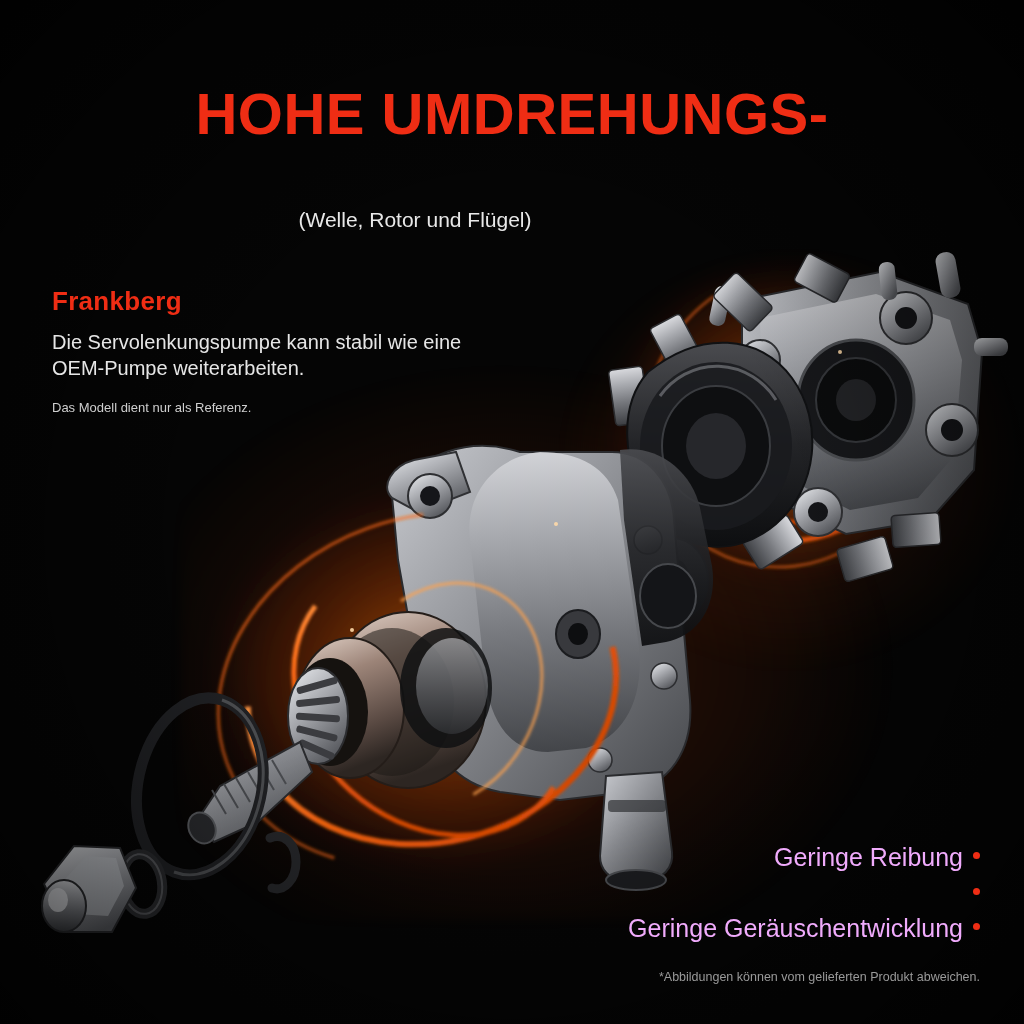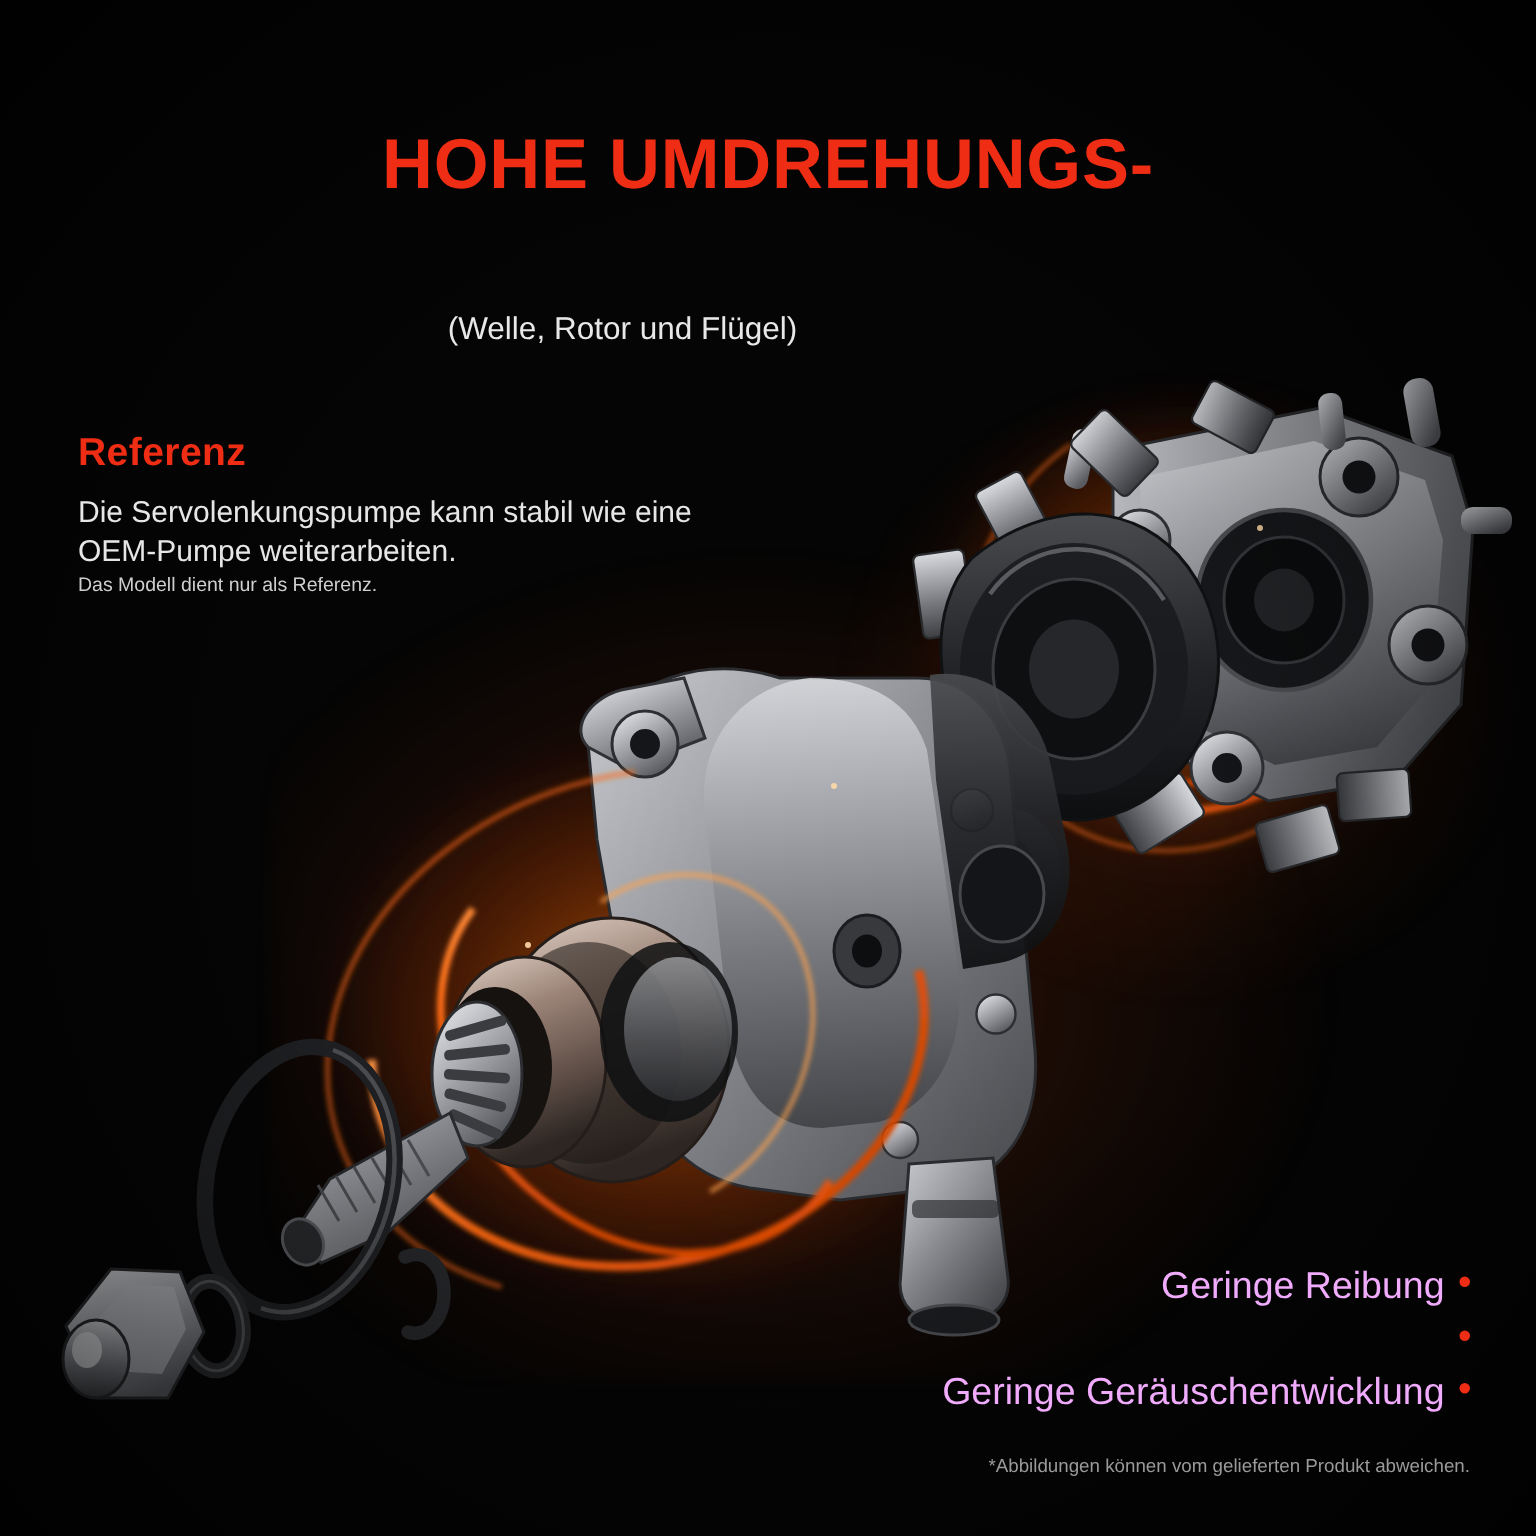--- a/index.html
+++ b/index.html
@@ -51,21 +51,21 @@
     top: 86px;
     left: 0;
     width: 1024px;
     text-align: center;
     line-height: 0.98;
     letter-spacing: 0.5px;
   }
   .headline .line {
     display: block;
     color: #ef2d14;
-    font-size: 47px;
+    font-size: 58px;
     font-weight: 700;
     text-transform: uppercase;
   }
   .headline .line2 { font-size: 56px; }
   .subhead {
     position: absolute;
     top: 208px;
     left: 0;
     width: 832px;
     text-align: center;
@@ -87,21 +87,21 @@
     color: #ef2d14;
     font-size: 26px;
     font-weight: 700;
     letter-spacing: 0.3px;
     margin: 0 0 12px 0;
   }
   .brand-desc {
     color: #e6e6e6;
     font-size: 20px;
     line-height: 1.32;
-    margin: 0 0 0 0;
+    margin: 0 0 18px 0;
     font-weight: 400;
   }
   .brand-note {
     color: #cfcfcf;
     font-size: 13px;
     font-weight: 400;
     margin: 0;
   }
 
   
@@ -342,21 +342,21 @@
   </div>
 
   <div class="vignette"></div>
 
   <div class="headline">
     <span class="line line1">HOHE UMDREHUNGS-</span>
   </div>
   <div class="subhead">(Welle, Rotor und Flügel)</div>
 
   <div class="brand-block">
-    <p class="brand">Referenz</p>
+    <p class="brand">Frankberg</p>
     <p class="brand-desc">Die Servolenkungspumpe kann stabil wie eine OEM-Pumpe weiterarbeiten.</p>
     <p class="brand-note">Das Modell dient nur als Referenz.</p>
   </div>
 
   <div class="bullets">
     <div class="bullet">
       <span>Geringe Reibung</span><span class="dot"></span>
     </div>
     <div class="bullet">
       <span class="dot"></span>

